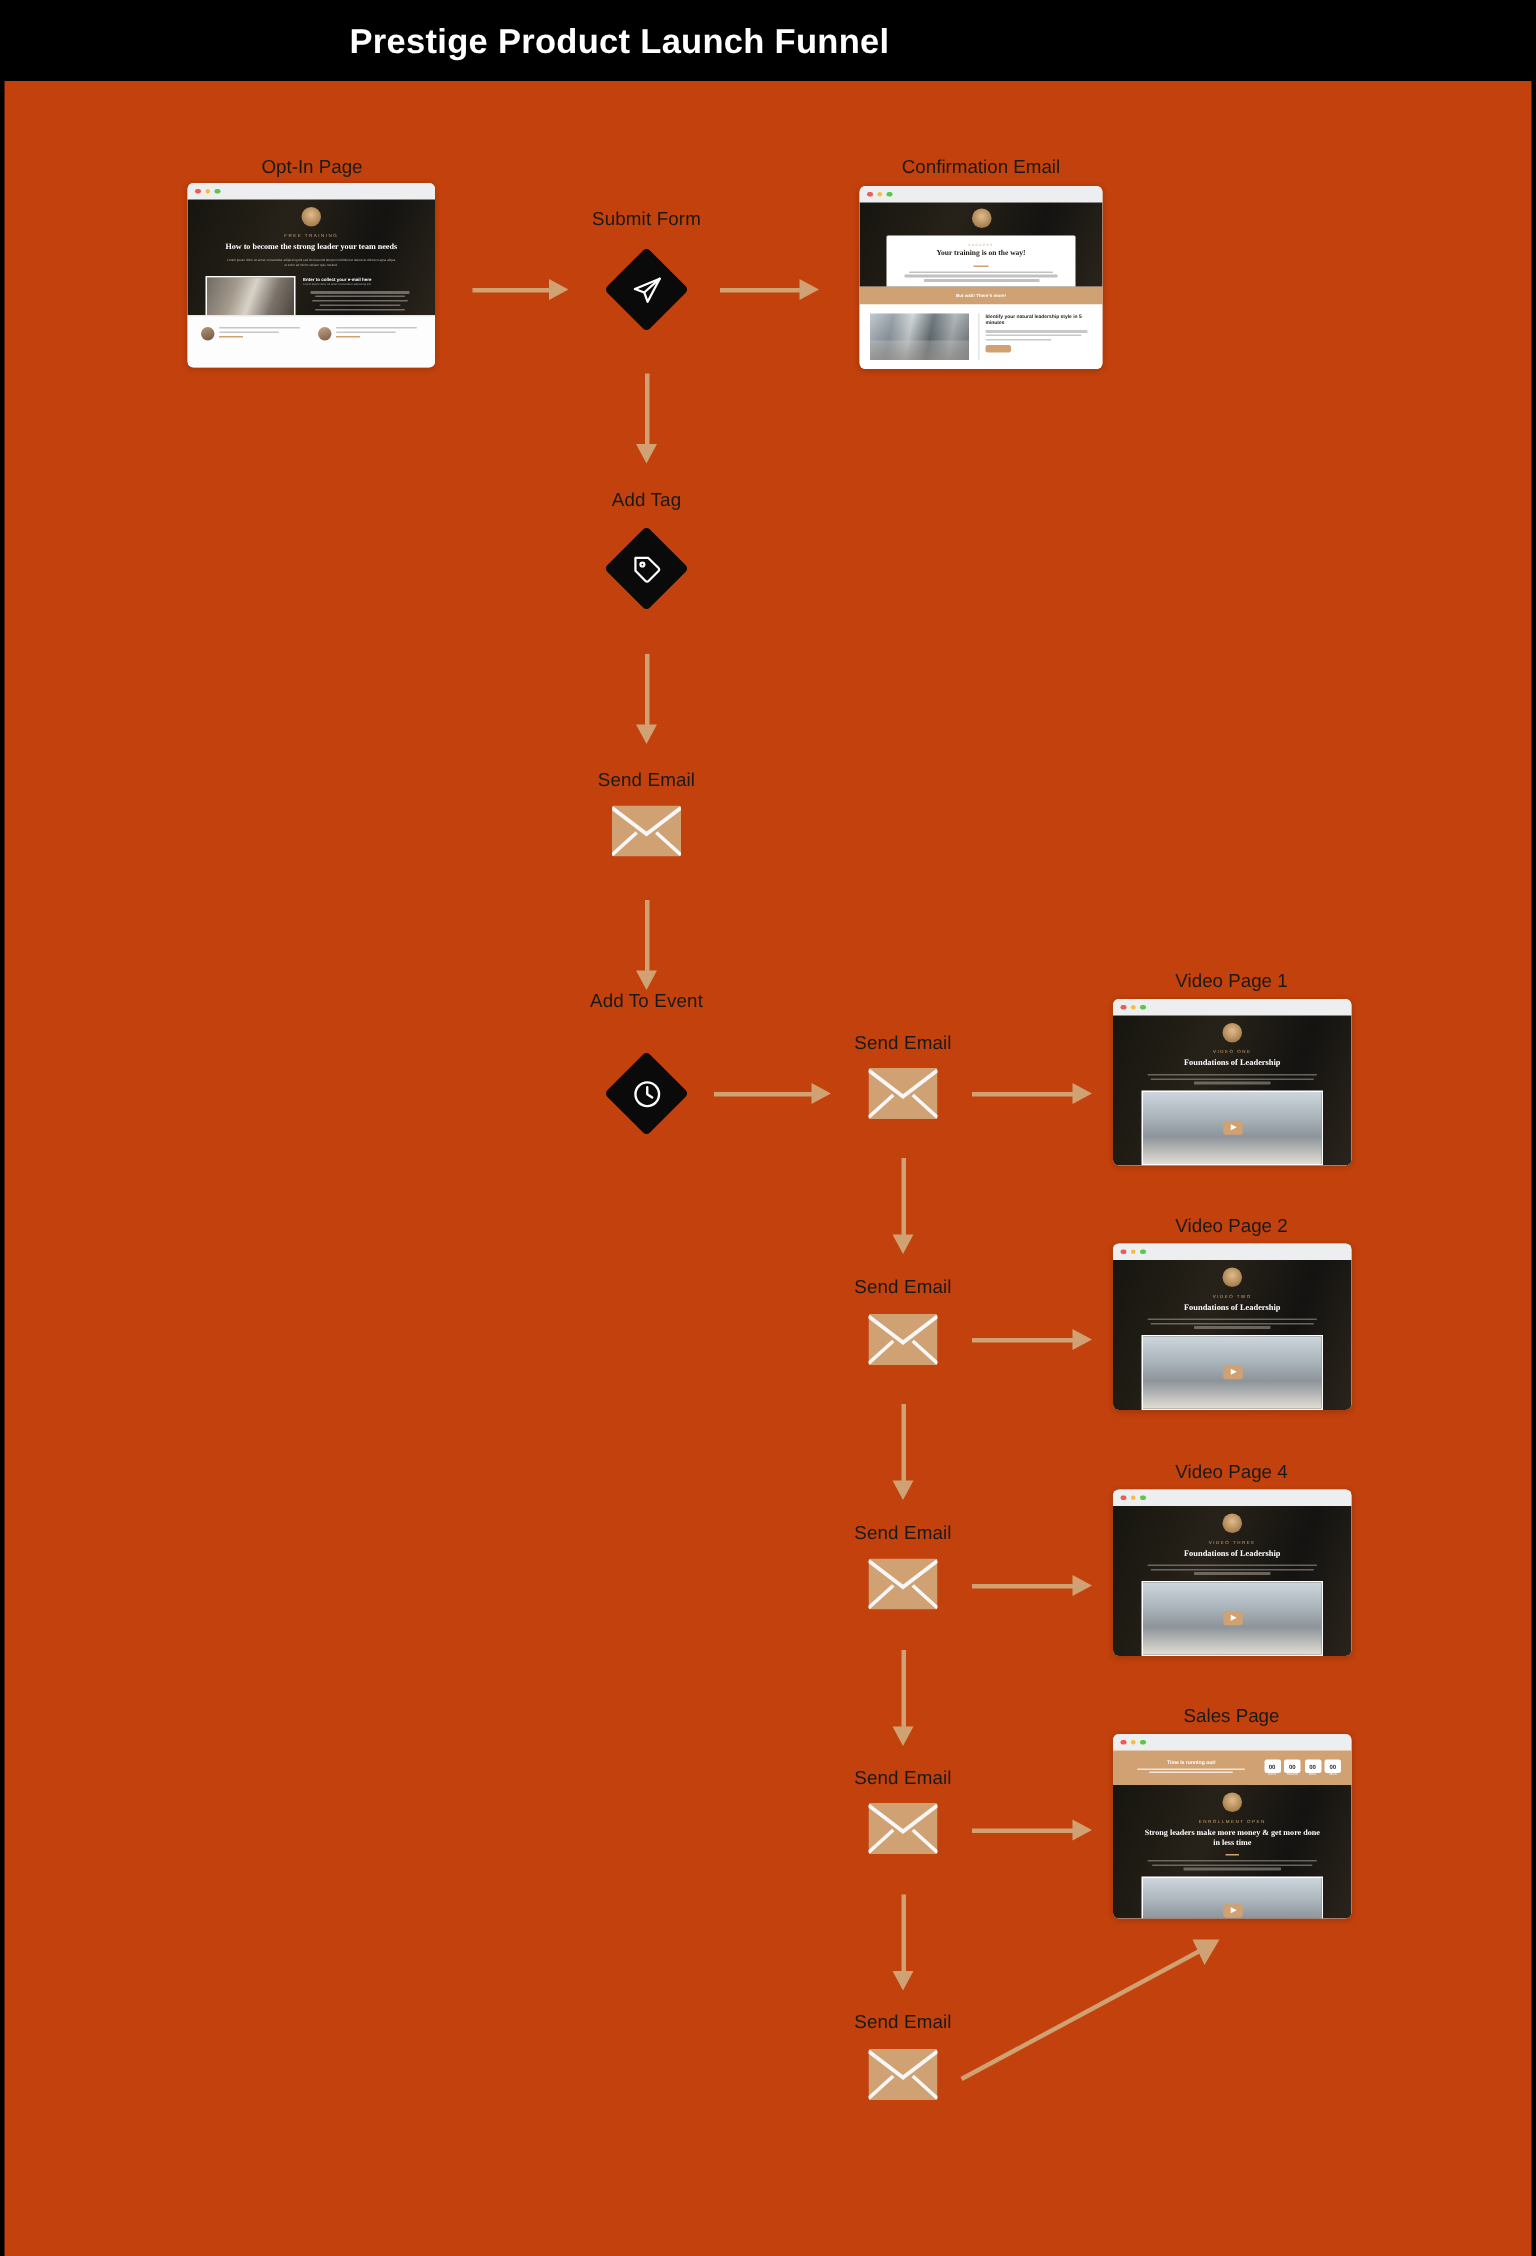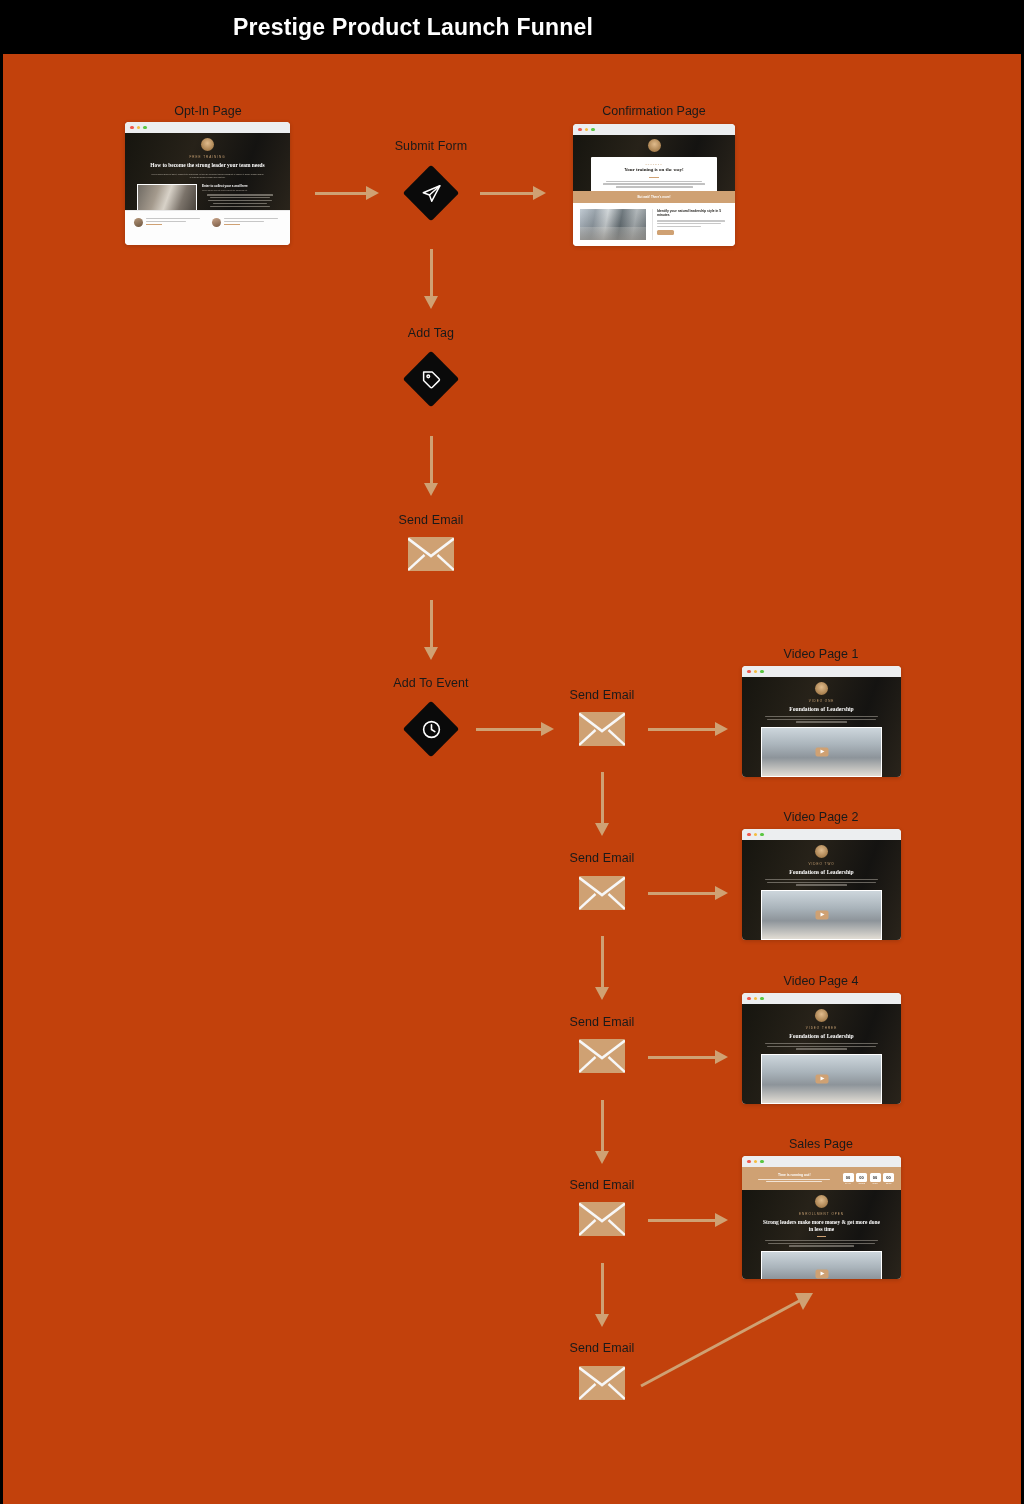--- a/index.html
+++ b/index.html
@@ -293,21 +293,21 @@
         <path d="M21.5 3.2 2.6 11.1l7.1 2.6 2.6 7.1z"></path>
         <path d="M21.5 3.2 9.7 13.7"></path>
       </svg>
     </div>
 
     <div class="arrow-h" style="left:477px; top:132px; width:66px; height:14px;">
       <div class="shaft" style="width:54px;"></div>
         <div class="head"></div>
     </div>
 
-    <div class="page-title-lbl" style="left:651px; top:50px;">Confirmation Page</div>
+    <div class="page-title-lbl" style="left:651px; top:50px;">Confirmation Email</div>
 
     <div class="browser" style="left:570px; top:70px; width:162px; height:122px;">
       <div class="browser-bar">
         <span class="dot r"></span>
         <span class="dot y"></span>
         <span class="dot g"></span>
       </div>
       <div class="browser-body">
         <div class="hero-dark" style="height:56px; padding:4px 6px;">
           <div class="crest"></div>
@@ -367,21 +367,21 @@
         <path d="M0 33 16.5 18" fill="none" stroke="#f7f7f7" stroke-width="2.4"></path>
         <path d="M46 33 29.5 18" fill="none" stroke="#f7f7f7" stroke-width="2.4"></path>
       </svg>
     </div>
 
     <div class="arrow-v" style="left:421px; top:546px; width:14px; height:60px;">
       <div class="shaft" style="height:48px;"></div>
         <div class="head"></div>
     </div>
 
-    <div class="node-label" style="left:428px; top:622px;">Add To Event</div>
+    <div class="node-label" style="left:428px; top:606px;">Add To Event</div>
     <div class="diamond" style="left:428px; top:675px;"></div>
     <div class="diamond-icon" style="left:428px; top:675px;">
       <svg viewBox="0 0 24 24" fill="none" stroke="#ffffff" stroke-width="1.8" stroke-linecap="round" stroke-linejoin="round">
         <circle cx="12" cy="12" r="9"></circle>
         <path d="M12 6.6V12l3.8 2.4"></path>
       </svg>
     </div>
 
     <div class="arrow-h" style="left:473px; top:668px; width:78px; height:14px;">
       <div class="shaft" style="width:66px;"></div>

